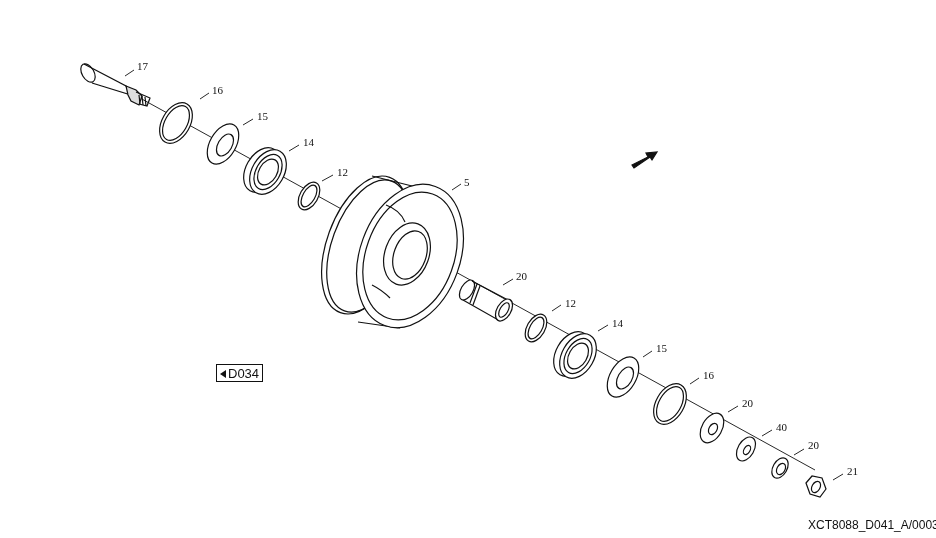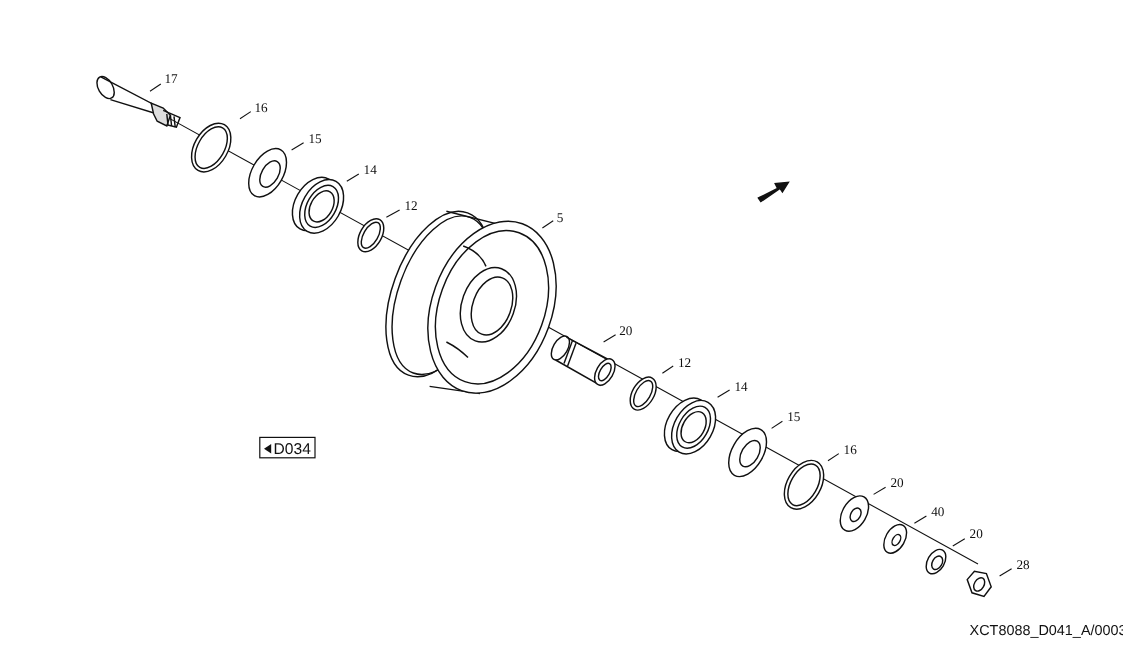--- a/index.html
+++ b/index.html
@@ -146,20 +146,20 @@
 <span class="part-label" style="left:337px;top:167px">12</span>
 <span class="part-label" style="left:464px;top:177px">5</span>
 <span class="part-label" style="left:516px;top:271px">20</span>
 <span class="part-label" style="left:565px;top:298px">12</span>
 <span class="part-label" style="left:612px;top:318px">14</span>
 <span class="part-label" style="left:656px;top:343px">15</span>
 <span class="part-label" style="left:703px;top:370px">16</span>
 <span class="part-label" style="left:742px;top:398px">20</span>
 <span class="part-label" style="left:776px;top:422px">40</span>
 <span class="part-label" style="left:808px;top:440px">20</span>
-<span class="part-label" style="left:847px;top:466px">28</span>
+<span class="part-label" style="left:847px;top:466px">21</span>
 
 <div class="ref-box">
   <span class="ref-arrow"></span>
   <span>D034</span>
 </div>
 
 <div class="drawing-id">XCT8088_D041_A/0003</div>
 
 </body></html>

